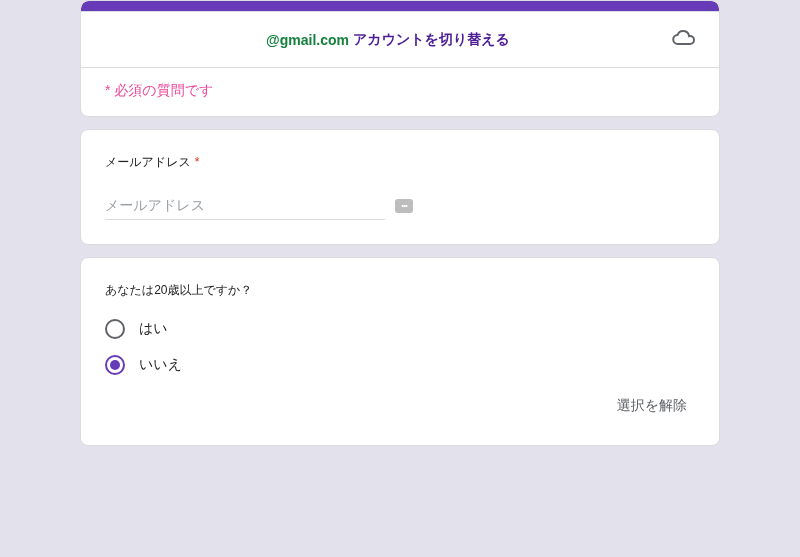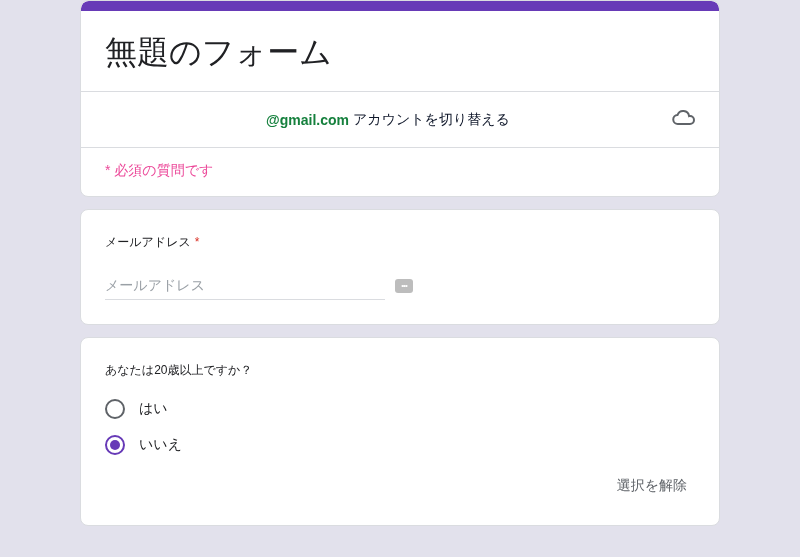--- a/index.html
+++ b/index.html
@@ -43,21 +43,21 @@
       display: flex;
       align-items: center;
       justify-content: space-between;
       padding: 14px 24px;
       border-top: 1px solid #dadce0;
       font-size: 14px;
       color: #202124;
     }
     .account-text { display: flex; align-items: center; gap: 4px; flex: 1; justify-content: center; }
     .account-email { font-weight: 700; color: #15803d; }
-    .account-switch { color: #0f172a; cursor: pointer; }
+    .account-switch { color: #4c1d95; cursor: pointer; font-weight: bold; }
     .cloud-icon { color: #5f6368; }
     .required-row {
       padding: 14px 24px 16px 24px;
       border-top: 1px solid #dadce0;
       font-size: 14px;
       color: #ec4899;
     }
     .question-card { padding: 24px; }
     .question-label { font-size: 12px; color: #202124; margin-bottom: 20px; }
     .required-star { color: #d93025; margin-left: 4px; }
@@ -95,21 +95,20 @@
     .clear-row { display: flex; justify-content: flex-end; margin-top: 6px; }
     .clear-btn { font-size: 14px; color: #5f6368; background: none; border: none; cursor: pointer; padding: 6px 8px; }
   </style>
 </head>
 <body>
 
 <div class="form-wrapper">
 
   <div class="card header-card">
     <div class="header-accent"></div>
-    <div class="form-title">無題のフォーム</div>
     <div class="account-row">
       <div class="account-text">
         <span class="account-email">@gmail.com</span>
         <span class="account-switch">アカウントを切り替える</span>
       </div>
       <span class="cloud-icon">
         <svg width="24" height="24" viewBox="0 0 24 24" fill="none" stroke="currentColor" stroke-width="2">
           <path d="M19 18a4 4 0 0 0 0-8c-.3 0-.6 0-.9.1A6 6 0 0 0 6.5 9 4.5 4.5 0 0 0 7 18h12z"></path>
         </svg>
       </span>

